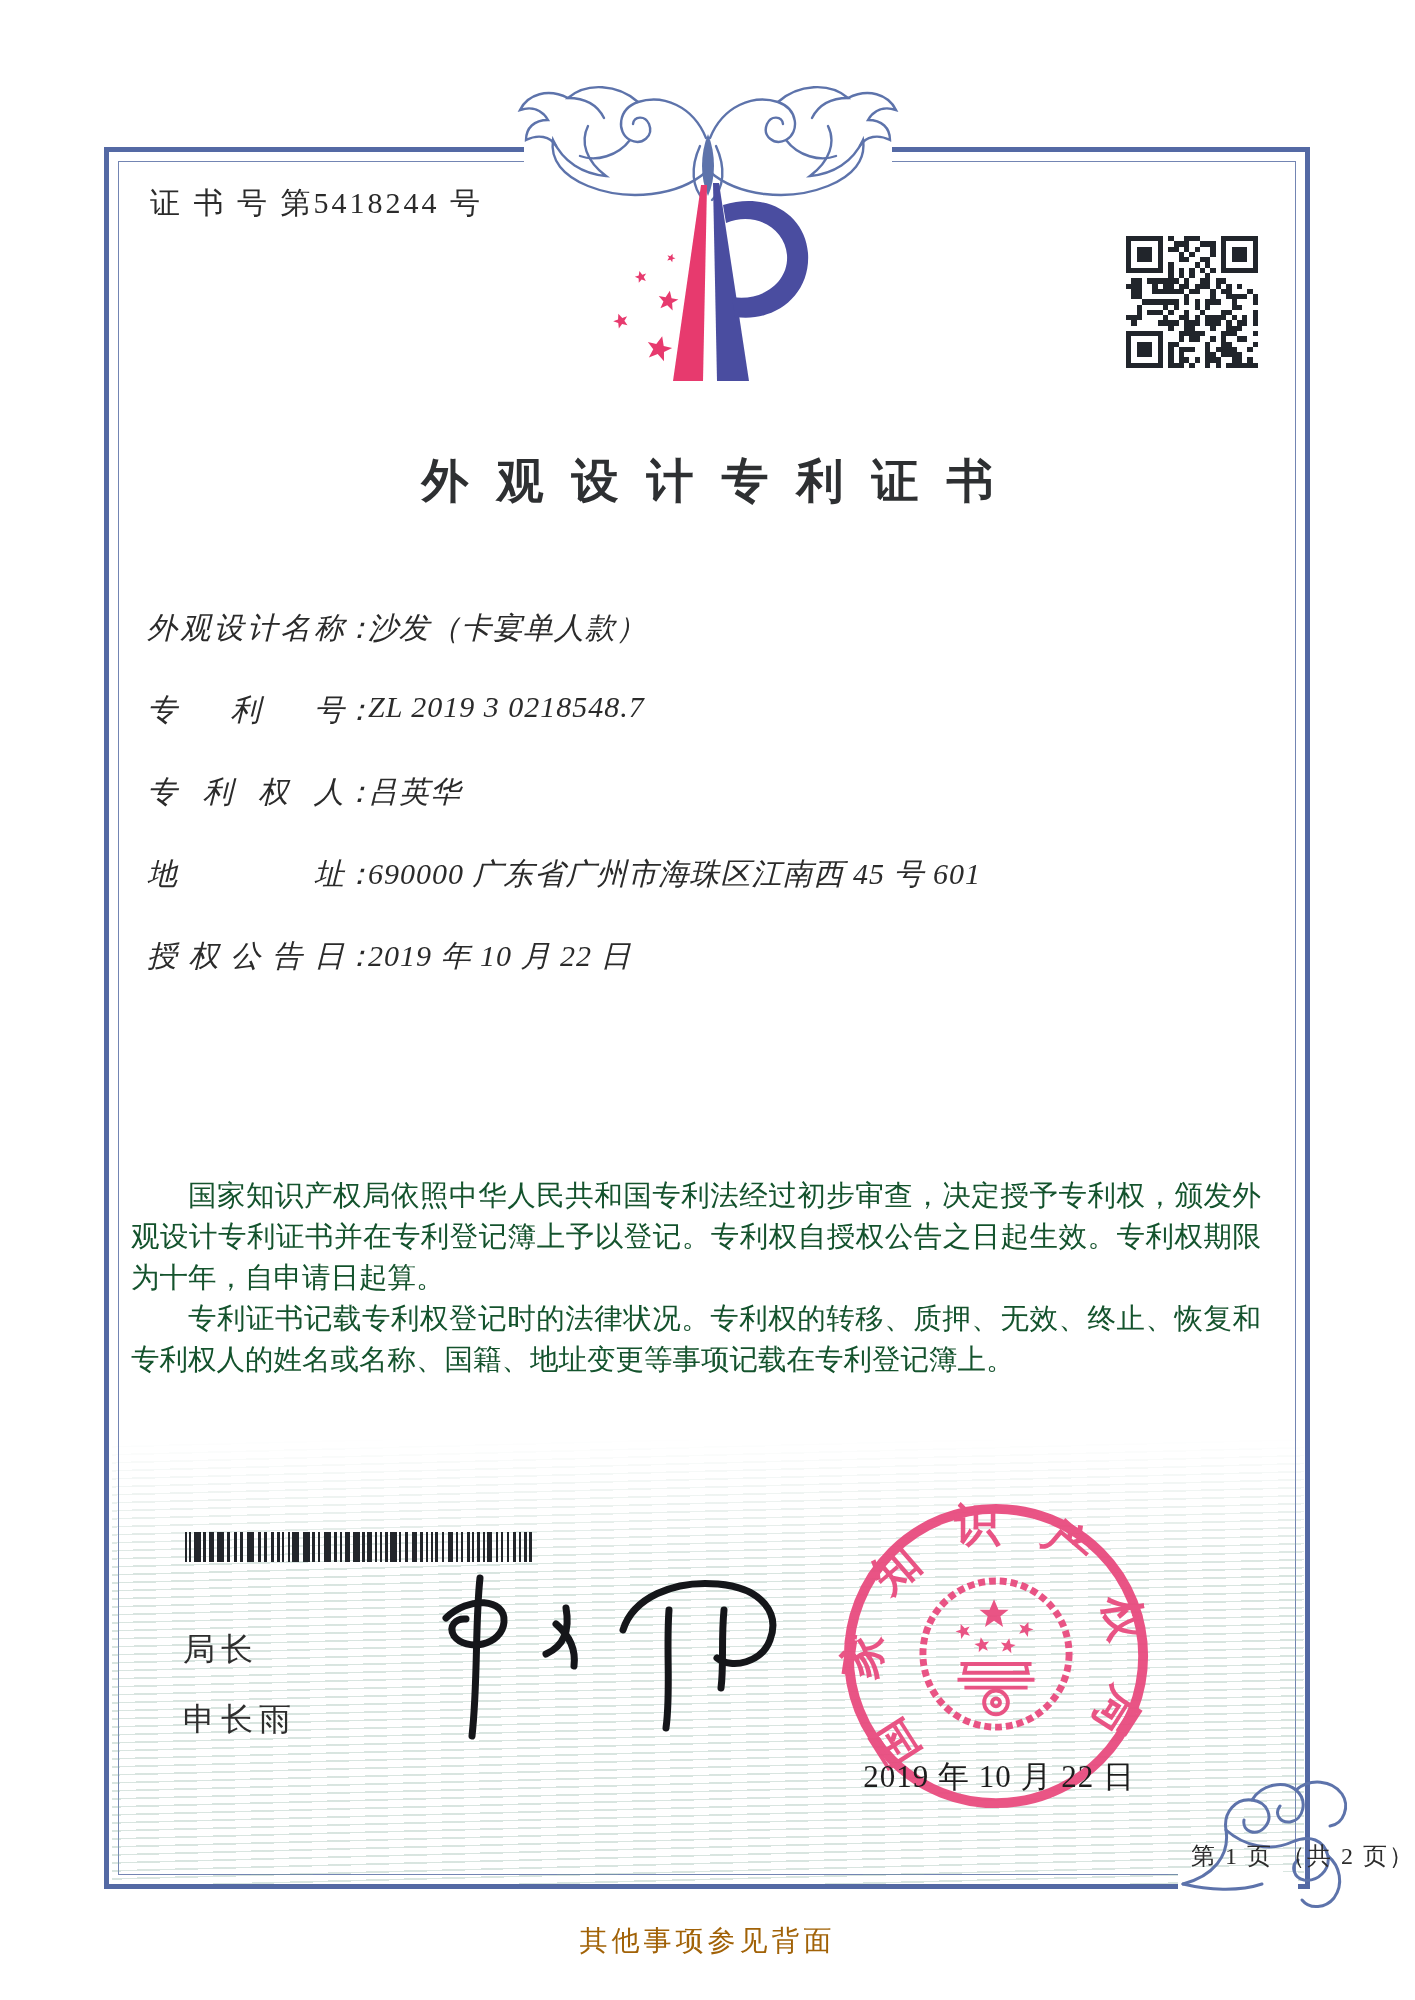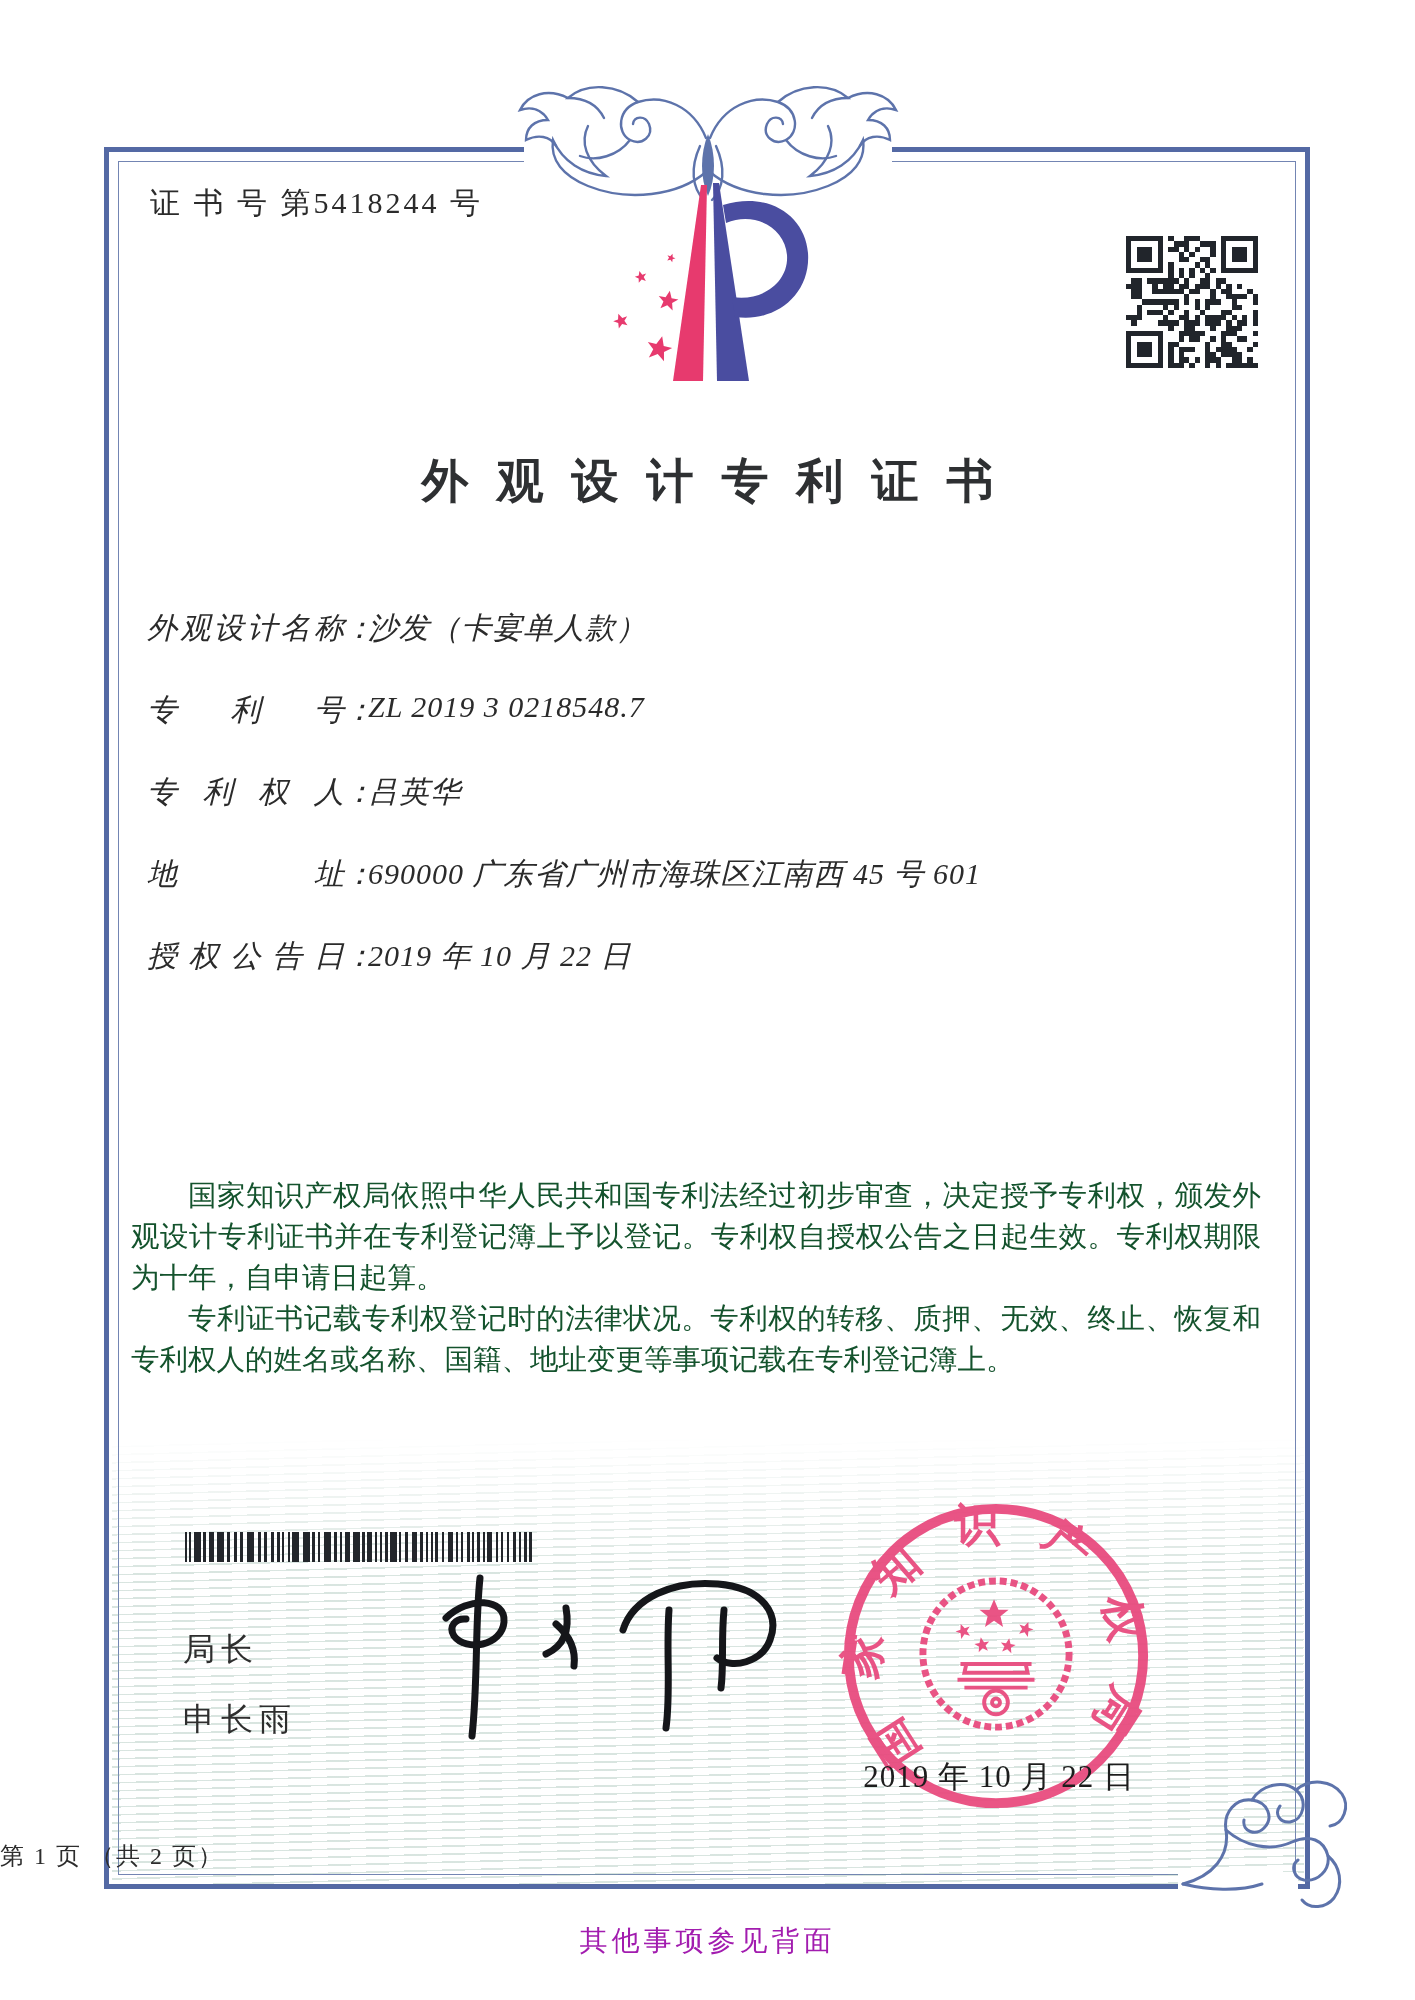--- a/index.html
+++ b/index.html
@@ -44,24 +44,24 @@
 
   
   .barcode{left:185px;top:1532px;}
   .director{left:183px;top:1628px;font-family:"Liberation Sans","DejaVu Sans",sans-serif;
             font-size:32px;color:#2e2e2e;letter-spacing:6px;}
   .director .name{margin-top:26px;}
   .signature{left:418px;top:1568px;}
   .seal{left:838px;top:1498px;}
   .seal-date{left:846px;top:1756px;width:306px;text-align:center;font-size:31px;
              color:#1d1d1d;letter-spacing:1px;}
-  .footer-page{left:0;top:1840px;width:100%;text-align:left;font-size:24px;
+  .footer-page{left:0;top:1840px;width:100%;text-align:right;font-size:24px;
                letter-spacing:2px;color:#2d2d2d;}
   .back-note{left:0;top:1922px;width:100%;text-align:center;font-size:28px;
-             letter-spacing:4px;color:#a21caf;}
+             letter-spacing:4px;color:#a16207;}
 
   .ornament-top{left:468px;top:76px;}
   .ornament-corner{left:1178px;top:1772px;}
 </style>
 </head>
 <body>
 
 <div class="abs frame-outer"></div>
 <div class="abs frame-inner"></div>
 <div class="abs guilloche"></div>

